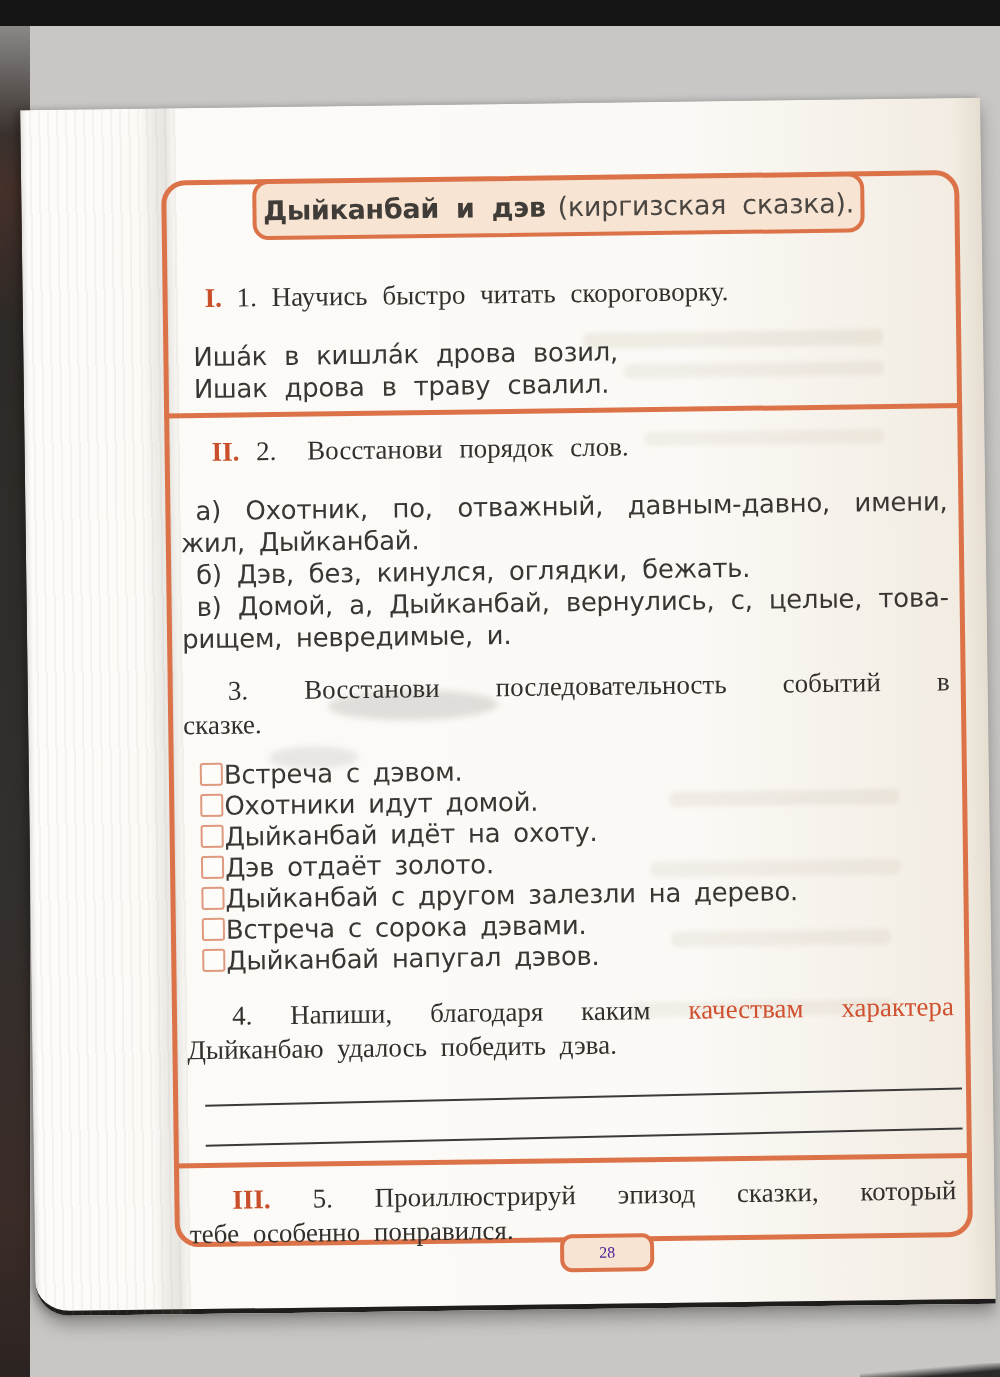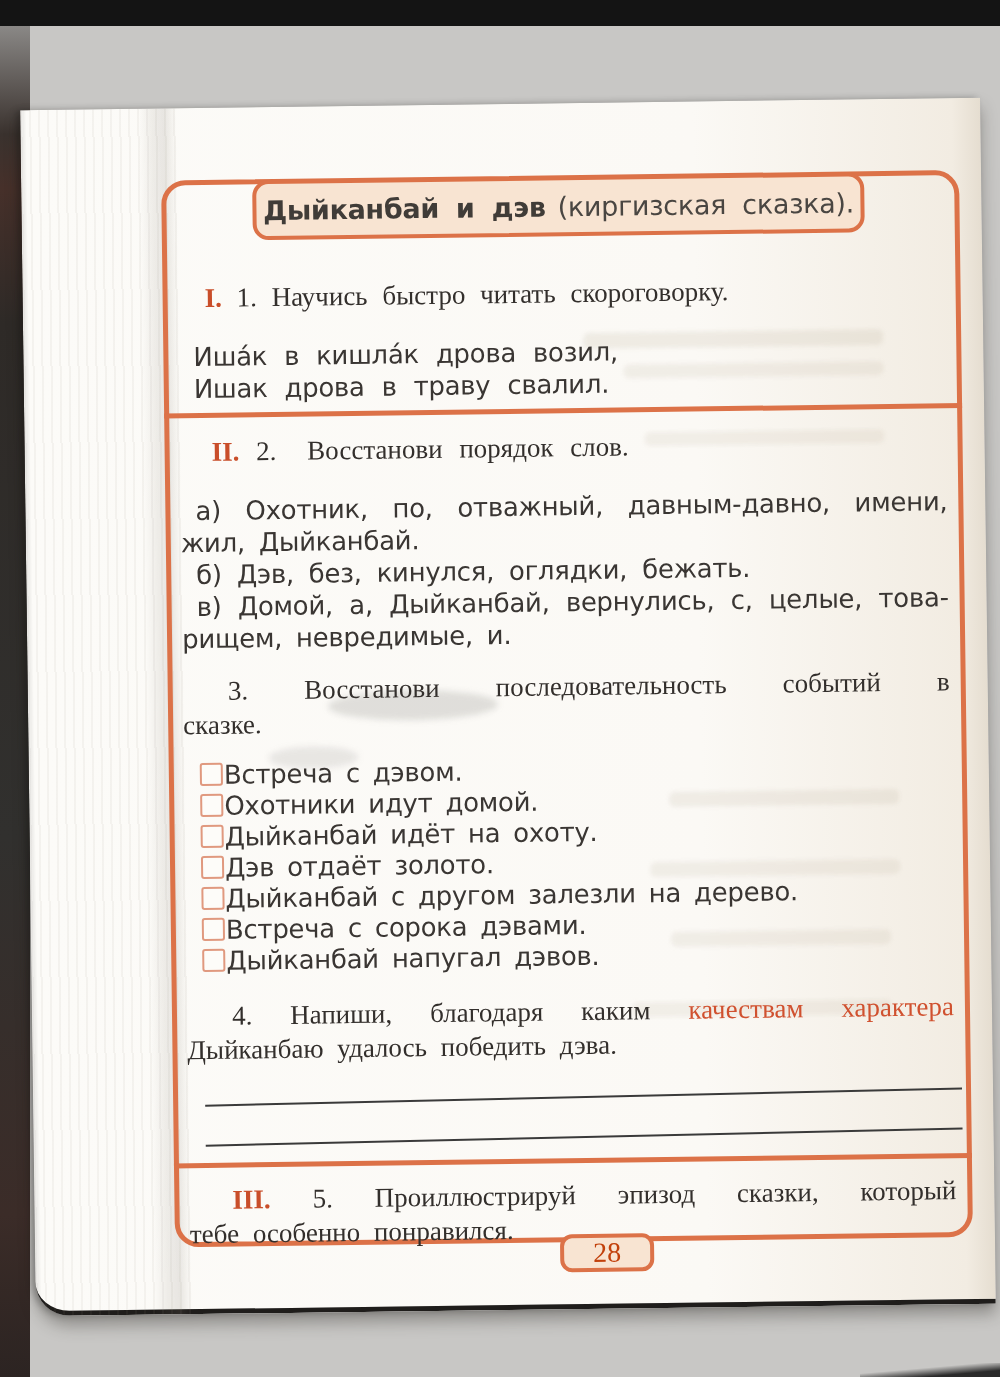--- a/index.html
+++ b/index.html
@@ -81,21 +81,21 @@
     position:absolute; left:27px; width:757px; height:2px; background:#3a3a3a;
     transform:rotate(-0.55deg); cursor:text;
   }
 
   
   .page-tab {
     position:absolute; left:380px; top:1054px; width:94px; height:38px;
     background:#f8e4d2; border:4px solid #dc7248; border-radius:12px;
     display:flex; align-items:center; justify-content:center; z-index:3;
   }
-  .page-tab span { font-family:"Liberation Serif", serif; font-size:28px; color:#c2410c; }
+  .page-tab span { font-family:"Liberation Serif", serif; font-size:16px; color:#4c1d95; }
 </style>
 </head>
 <body>
 
 <div class="scan-top-strip"></div>
 <div class="scan-left-edge"></div>
 <div class="scan-bottom-right"></div>
 
 <div class="page">
   <div class="page-stack"></div>

